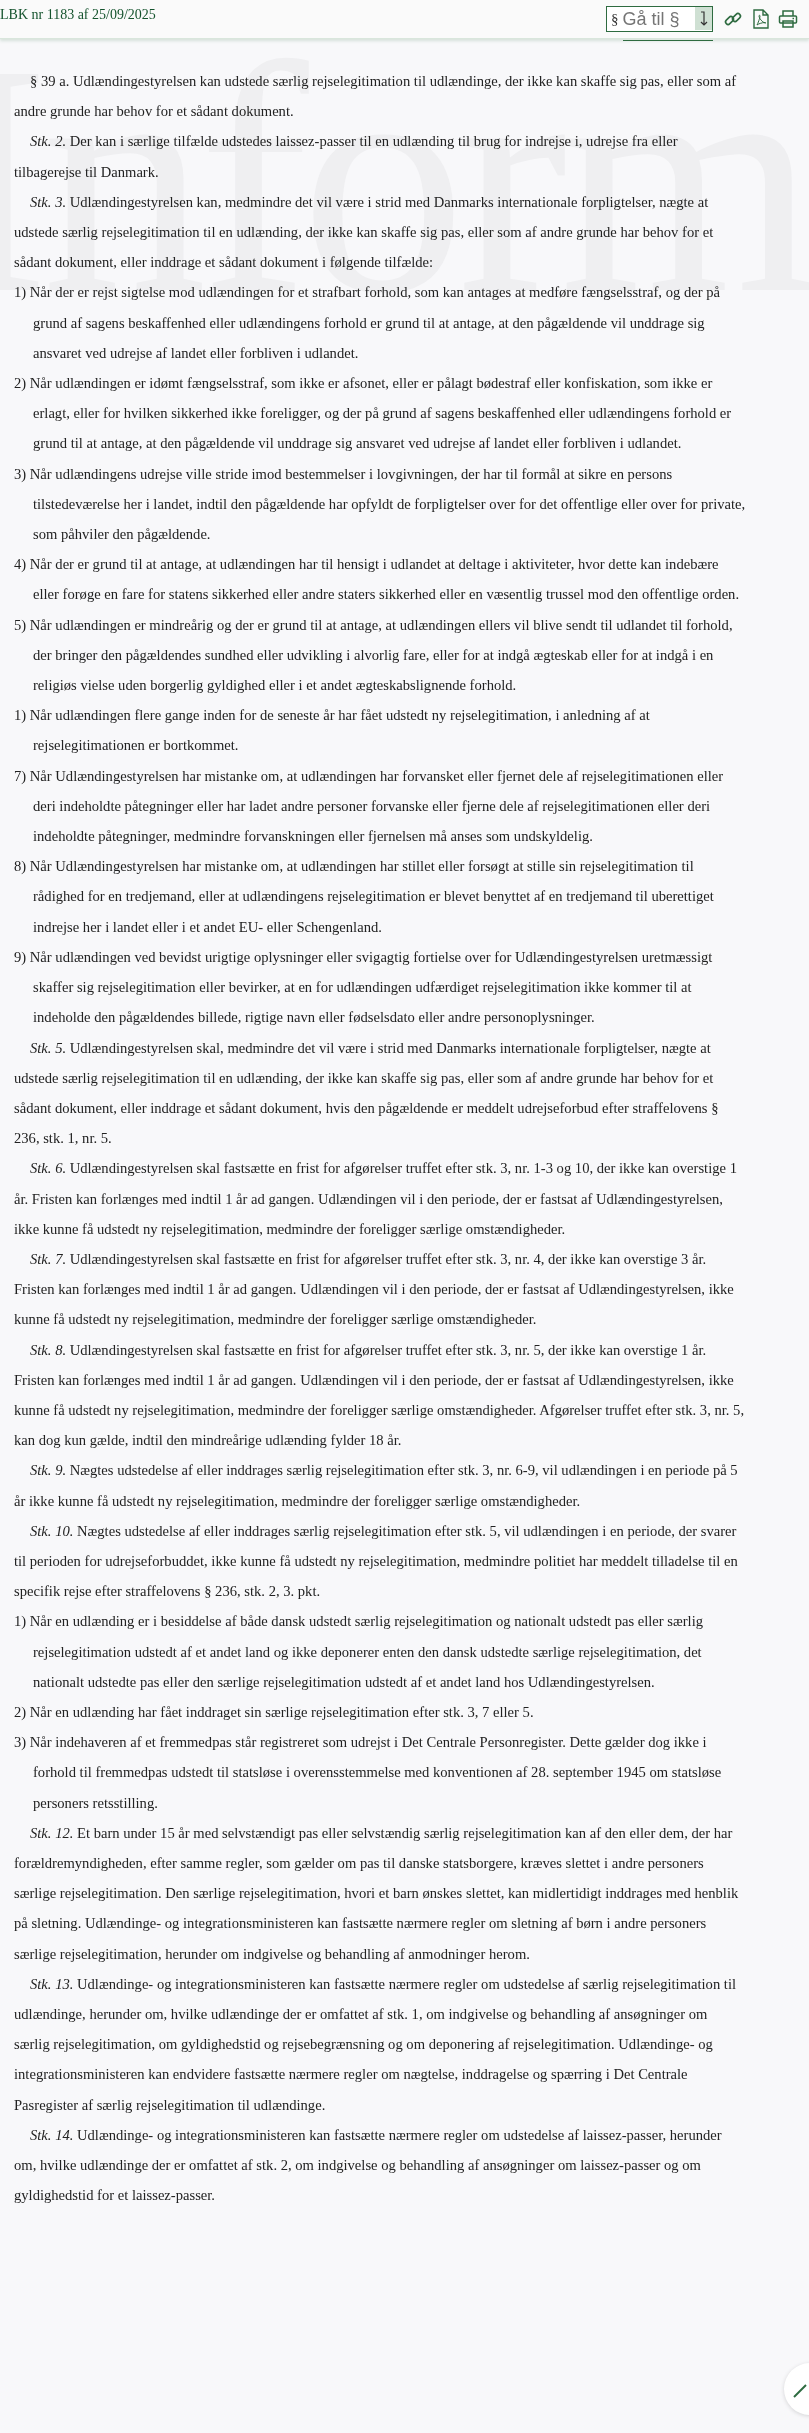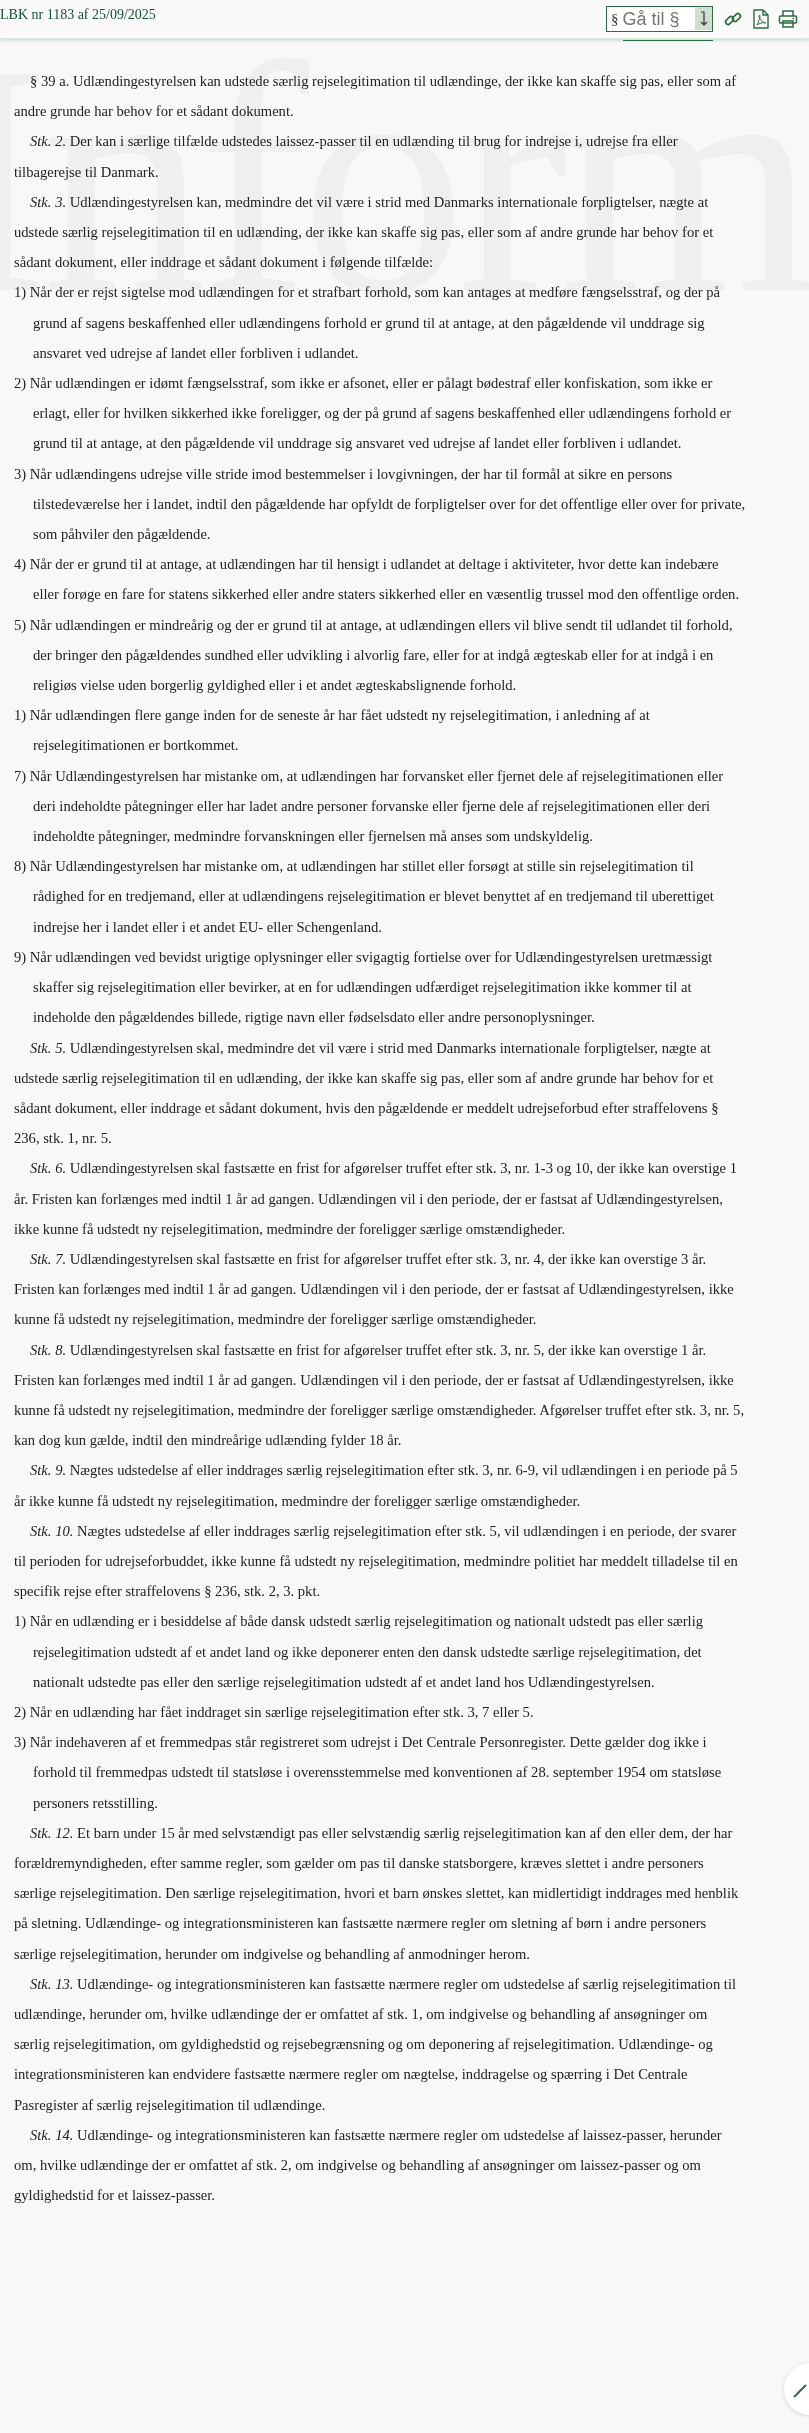--- a/index.html
+++ b/index.html
@@ -178,21 +178,21 @@
 
   <p class="indent"><span class="stk">Stk. 5.</span><span> Udlændingestyrelsen skal, medmindre det vil være i strid med Danmarks internationale forpligtelser, nægte at udstede særlig rejselegitimation til en udlænding, der ikke kan skaffe sig pas, eller som af andre grunde har behov for et sådant dokument, eller inddrage et sådant dokument, hvis den pågældende er meddelt udrejseforbud efter straffelovens § 236, stk. 1, nr. 5.</span></p>
   <p class="indent"><span class="stk">Stk. 6.</span><span> Udlændingestyrelsen skal fastsætte en frist for afgørelser truffet efter stk. 3, nr. 1-3 og 10, der ikke kan overstige 1 år. Fristen kan forlænges med indtil 1 år ad gangen. Udlændingen vil i den periode, der er fastsat af Udlændingestyrelsen, ikke kunne få udstedt ny rejselegitimation, medmindre der foreligger særlige omstændigheder.</span></p>
   <p class="indent"><span class="stk">Stk. 7.</span><span> Udlændingestyrelsen skal fastsætte en frist for afgørelser truffet efter stk. 3, nr. 4, der ikke kan overstige 3 år. Fristen kan forlænges med indtil 1 år ad gangen. Udlændingen vil i den periode, der er fastsat af Udlændingestyrelsen, ikke kunne få udstedt ny rejselegitimation, medmindre der foreligger særlige omstændigheder.</span></p>
   <p class="indent"><span class="stk">Stk. 8.</span><span> Udlændingestyrelsen skal fastsætte en frist for afgørelser truffet efter stk. 3, nr. 5, der ikke kan overstige 1 år. Fristen kan forlænges med indtil 1 år ad gangen. Udlændingen vil i den periode, der er fastsat af Udlændingestyrelsen, ikke kunne få udstedt ny rejselegitimation, medmindre der foreligger særlige omstændigheder. Afgørelser truffet efter stk. 3, nr. 5, kan dog kun gælde, indtil den mindreårige udlænding fylder 18 år.</span></p>
   <p class="indent"><span class="stk">Stk. 9.</span><span> Nægtes udstedelse af eller inddrages særlig rejselegitimation efter stk. 3, nr. 6-9, vil udlændingen i en periode på 5 år ikke kunne få udstedt ny rejselegitimation, medmindre der foreligger særlige omstændigheder.</span></p>
   <p class="indent"><span class="stk">Stk. 10.</span><span> Nægtes udstedelse af eller inddrages særlig rejselegitimation efter stk. 5, vil udlændingen i en periode, der svarer til perioden for udrejseforbuddet, ikke kunne få udstedt ny rejselegitimation, medmindre politiet har meddelt tilladelse til en specifik rejse efter straffelovens § 236, stk. 2, 3. pkt.</span></p>
 
   <p class="item">1) Når en udlænding er i besiddelse af både dansk udstedt særlig rejselegitimation og nationalt udstedt pas eller særlig rejselegitimation udstedt af et andet land og ikke deponerer enten den dansk udstedte særlige rejselegitimation, det nationalt udstedte pas eller den særlige rejselegitimation udstedt af et andet land hos Udlændingestyrelsen.</p>
   <p class="item">2) Når en udlænding har fået inddraget sin særlige rejselegitimation efter stk. 3, 7 eller 5.</p>
-  <p class="item">3) Når indehaveren af et fremmedpas står registreret som udrejst i Det Centrale Personregister. Dette gælder dog ikke i forhold til fremmedpas udstedt til statsløse i overensstemmelse med konventionen af 28. september 1954 om statsløse personers retsstilling.</p>
+  <p class="item">3) Når indehaveren af et fremmedpas står registreret som udrejst i Det Centrale Personregister. Dette gælder dog ikke i forhold til fremmedpas udstedt til statsløse i overensstemmelse med konventionen af 28. september 1945 om statsløse personers retsstilling.</p>
 
   <p class="indent"><span class="stk">Stk. 12.</span><span> Et barn under 15 år med selvstændigt pas eller selvstændig særlig rejselegitimation kan af den eller dem, der har forældremyndigheden, efter samme regler, som gælder om pas til danske statsborgere, kræves slettet i andre personers særlige rejselegitimation. Den særlige rejselegitimation, hvori et barn ønskes slettet, kan midlertidigt inddrages med henblik på sletning. Udlændinge- og integrationsministeren kan fastsætte nærmere regler om sletning af børn i andre personers særlige rejselegitimation, herunder om indgivelse og behandling af anmodninger herom.</span></p>
   <p class="indent"><span class="stk">Stk. 13.</span><span> Udlændinge- og integrationsministeren kan fastsætte nærmere regler om udstedelse af særlig rejselegitimation til udlændinge, herunder om, hvilke udlændinge der er omfattet af stk. 1, om indgivelse og behandling af ansøgninger om særlig rejselegitimation, om gyldighedstid og rejsebegrænsning og om deponering af rejselegitimation. Udlændinge- og integrationsministeren kan endvidere fastsætte nærmere regler om nægtelse, inddragelse og spærring i Det Centrale Pasregister af særlig rejselegitimation til udlændinge.</span></p>
   <p class="indent"><span class="stk">Stk. 14.</span><span> Udlændinge- og integrationsministeren kan fastsætte nærmere regler om udstedelse af laissez-passer, herunder om, hvilke udlændinge der er omfattet af stk. 2, om indgivelse og behandling af ansøgninger om laissez-passer og om gyldighedstid for et laissez-passer.</span></p>
 </div>
 
 <div class="fab">
   <svg width="20" height="20" viewBox="0 0 20 20" style="position:absolute;left:8px;top:16px;">
     <line x1="2" y1="18" x2="14" y2="6" stroke="#2e6b40" stroke-width="2"></line>
   </svg>

